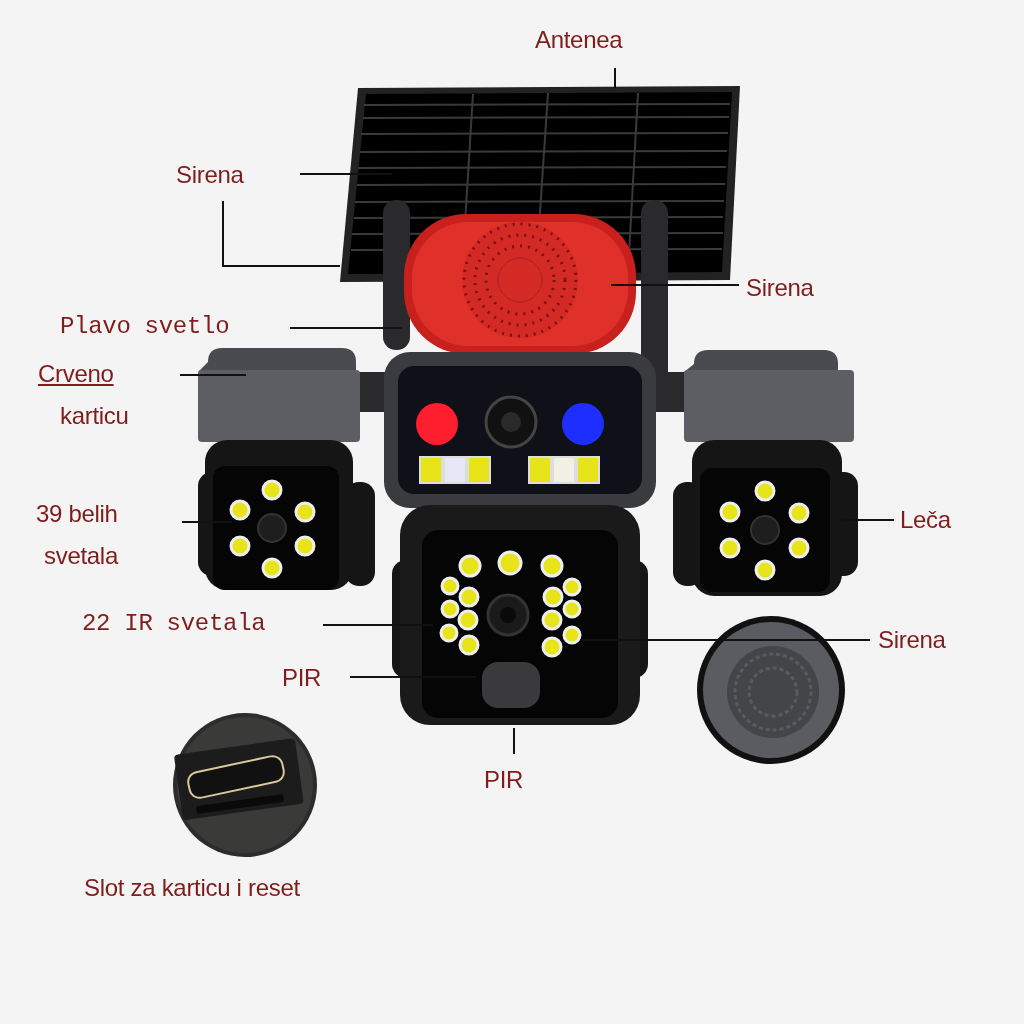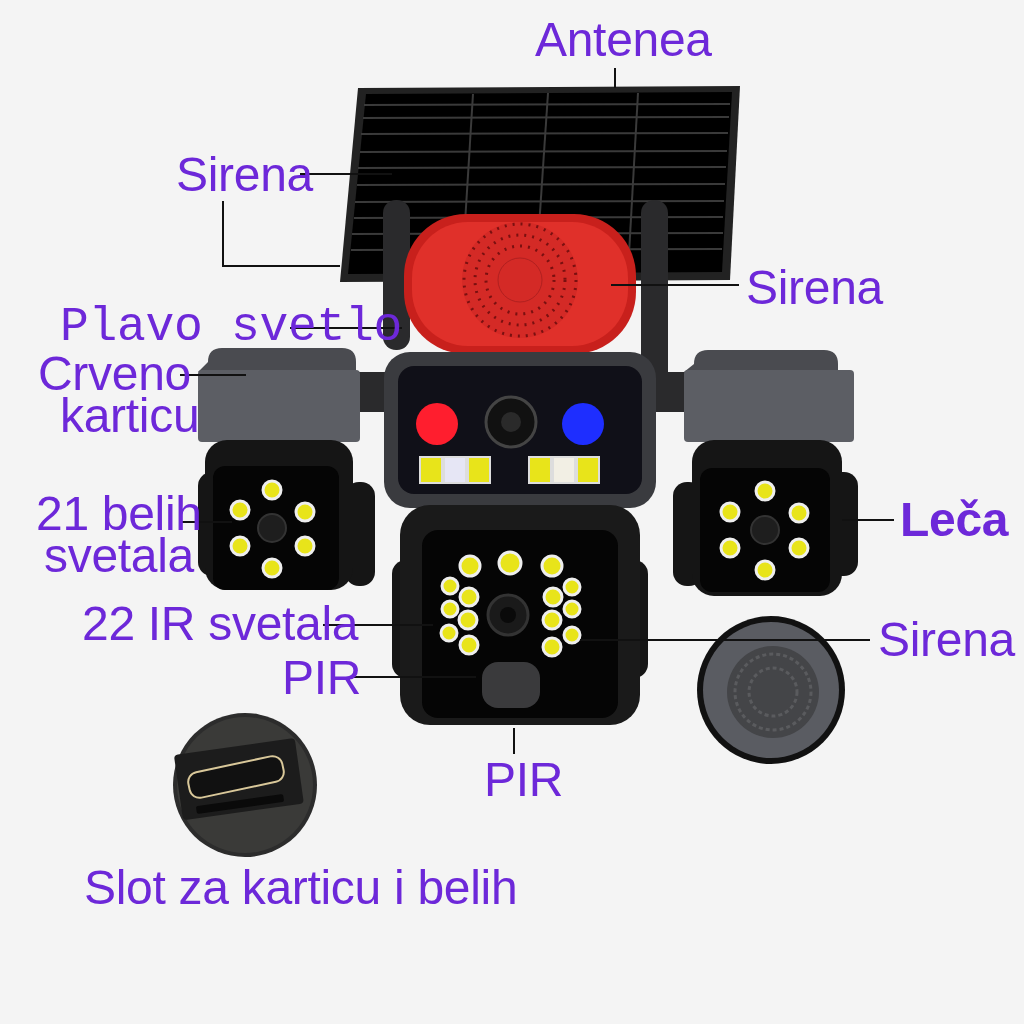--- a/index.html
+++ b/index.html
@@ -1,18 +1,18 @@
 <!DOCTYPE html>
 <html><head>
 <meta charset="utf-8">
 <style>
   html, body { margin:0; padding:0; }
   body { width:1024px; height:1024px; background:#f4f4f4; position:relative; overflow:hidden;
          font-family:"Liberation Sans", sans-serif; color:#111; }
-  .lbl { position:absolute; font-size:48px; line-height:40px; color:#6d28d9; white-space:nowrap; letter-spacing:-0.3px; }
+  .lbl { position:absolute; font-size:24px; line-height:40px; color:#7f1d1d; white-space:nowrap; letter-spacing:-0.3px; }
   .ln { position:absolute; background:#111; }
   svg.art { position:absolute; left:0; top:0; }
 </style>
 </head>
 <body>
 
 <svg class="art" width="1024" height="1024" viewBox="0 0 1024 1024">
 
   <g>
     <polygon points="358,88 740,86 730,280 340,282" fill="#222"></polygon>
@@ -160,22 +160,22 @@
 <div class="ln" style="left:842px;top:519px;width:52px;height:2px;"></div>
 <div class="ln" style="left:323px;top:624px;width:110px;height:2px;"></div>
 <div class="ln" style="left:580px;top:639px;width:290px;height:2px;"></div>
 <div class="ln" style="left:350px;top:676px;width:126px;height:2px;"></div>
 <div class="ln" style="left:513px;top:728px;width:2px;height:26px;"></div>
 
 <div class="lbl" style="left:535px;top:20px;">Antenea</div>
 <div class="lbl" style="left:176px;top:155px;">Sirena</div>
 <div class="lbl" style="left:746px;top:268px;">Sirena</div>
 <div class="lbl" style="left:60px;top:307px;font-family:Liberation Mono, monospace;">Plavo svetlo</div>
-<div class="lbl" style="left:38px;top:354px;">Crveno</div>
+<div class="lbl" style="left:38px;top:354px;text-decoration:underline;">Crveno</div>
 <div class="lbl" style="left:60px;top:396px;">karticu</div>
-<div class="lbl" style="left:36px;top:494px;">21 belih</div>
+<div class="lbl" style="left:36px;top:494px;">39 belih</div>
 <div class="lbl" style="left:44px;top:536px;">svetala</div>
-<div class="lbl" style="left:900px;top:500px;font-weight:bold;">Leča</div>
-<div class="lbl" style="left:82px;top:604px;">22 IR svetala</div>
+<div class="lbl" style="left:900px;top:500px;">Leča</div>
+<div class="lbl" style="left:82px;top:604px;font-family:Liberation Mono, monospace;">22 IR svetala</div>
 <div class="lbl" style="left:878px;top:620px;">Sirena</div>
 <div class="lbl" style="left:282px;top:658px;">PIR</div>
 <div class="lbl" style="left:484px;top:760px;">PIR</div>
-<div class="lbl" style="left:84px;top:868px;">Slot za karticu i belih</div>
+<div class="lbl" style="left:84px;top:868px;">Slot za karticu i reset</div>
 
 </body></html>

